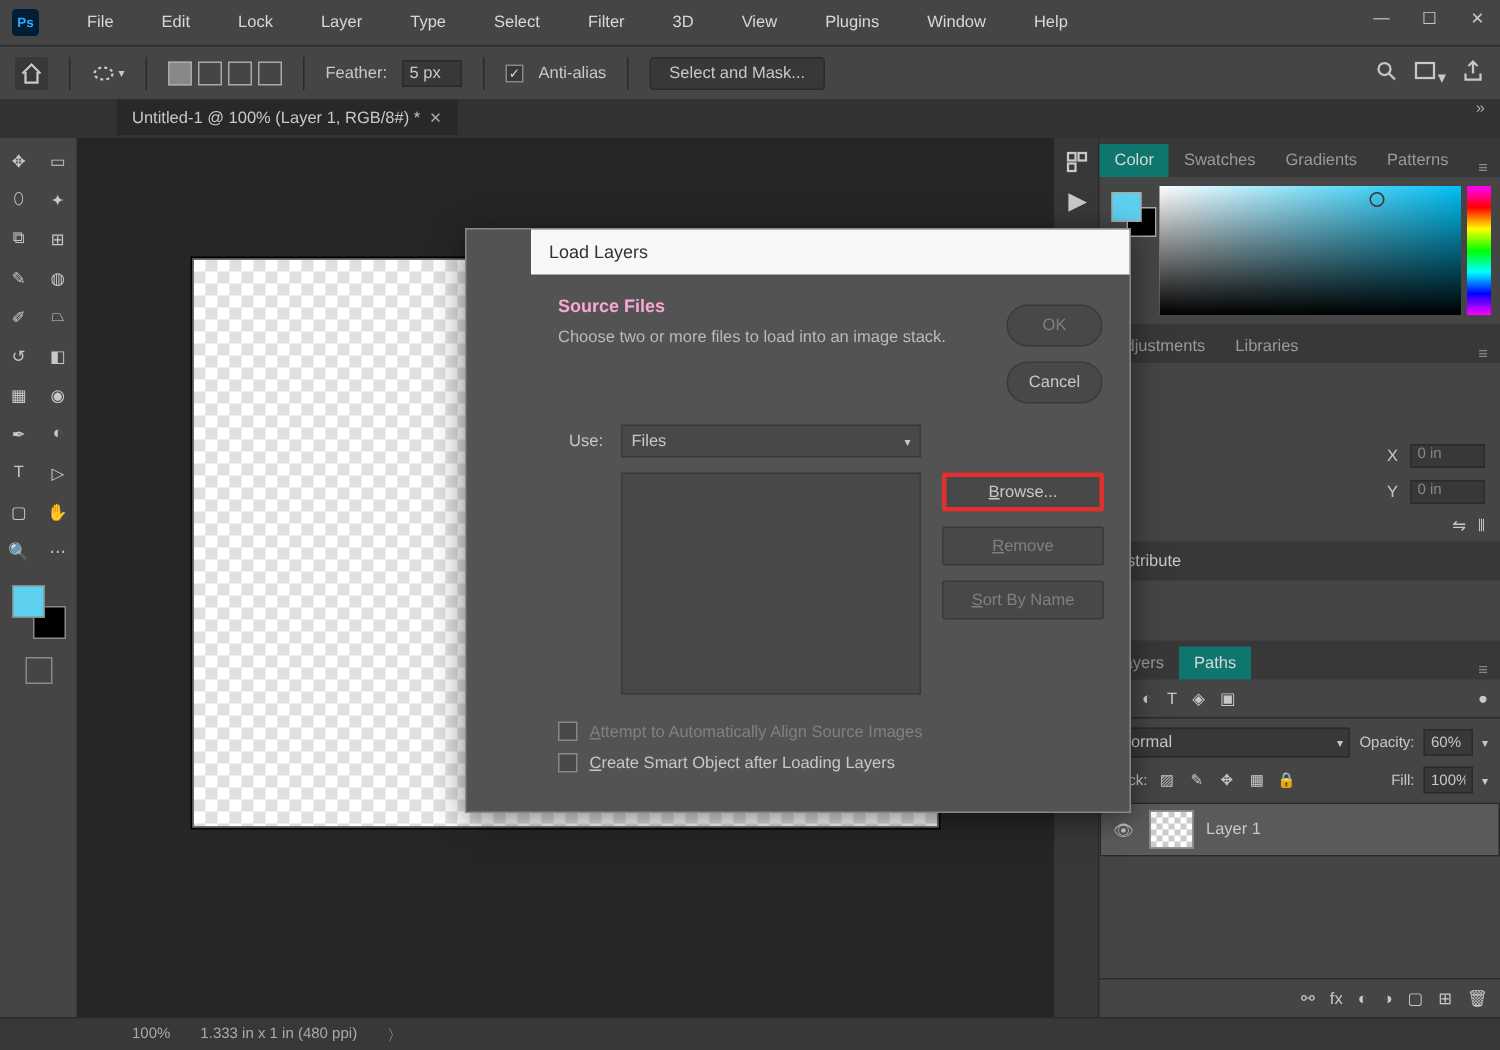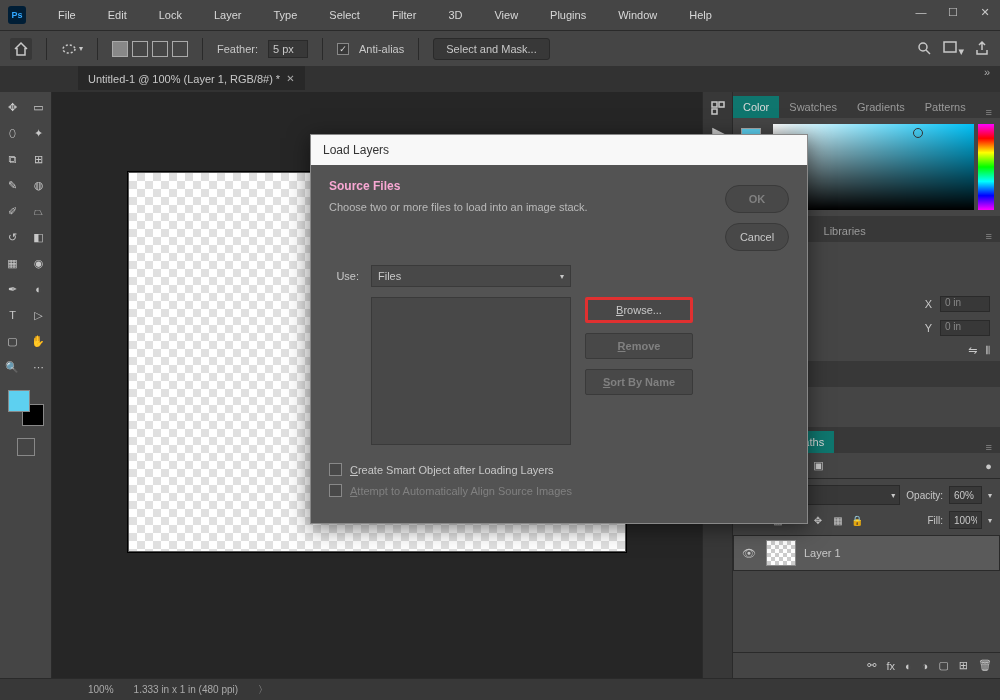--- a/index.html
+++ b/index.html
@@ -79,33 +79,33 @@
 .lock-icon { width: 14px; height: 14px; display: flex; align-items: center; justify-content: center; }
 .layer-item { display: flex; align-items: center; gap: 8px; padding: 4px 8px; background: #5a5a5a; border: 1px solid #2a2a2a; }
 .eye-icon { width: 16px; }
 .layer-thumb { width: 30px; height: 26px; background: repeating-conic-gradient(#ccc 0 25%, #fff 0 50%) 0 0/8px 8px; border: 1px solid #888; }
 
 
 .status-bar { position: absolute; bottom: 0; left: 0; right: 0; height: 22px; background: #383838; display: flex; align-items: center; padding: 0 10px; gap: 20px; font-size: 10px; border-top: 1px solid #2a2a2a; color: #aaa; }
 .status-left { margin-left: 78px; }
 
 
-.dialog { position: absolute; left: 310px; top: 134px; width: 498px; background: #535353; border: 1px solid #888; box-shadow: 0 4px 20px rgba(0,0,0,0.5); z-index: 100; }
+.dialog { position: absolute; left: 310px; top: 152px; width: 444px; background: #535353; border: 1px solid #888; box-shadow: 0 4px 20px rgba(0,0,0,0.5); z-index: 100; padding-left: 43px; }
 .dialog-title { height: 30px; background: #f8f8f8; color: #333; display: flex; align-items: center; padding: 0 12px; font-size: 12px; }
 .dialog-body { padding: 14px 18px; display: flex; gap: 20px; }
 .dialog-left { flex: 1; }
 .dialog-section-title { color: #f9a8d4; font-size: 12px; margin-bottom: 8px; font-weight: bold; }
 .dialog-desc { color: #bababa; font-size: 11px; margin-bottom: 24px; }
 .dialog-field { display: flex; align-items: center; gap: 12px; margin-bottom: 10px; }
 .dialog-label { width: 30px; text-align: right; color: #c8c8c8; font-size: 11px; }
 .dialog-select { width: 200px; height: 22px; background: #484848; border: 1px solid #3a3a3a; color: #c8c8c8; padding: 0 6px; font-size: 11px; display: flex; align-items: center; justify-content: space-between; }
 .file-list { width: 200px; height: 148px; background: #484848; border: 1px solid #3a3a3a; margin-left: 42px; }
 .dialog-btns { display: flex; flex-direction: column; gap: 10px; width: 108px; }
 .dlg-btn { height: 28px; background: #484848; border: 1px solid #3a3a3a; border-radius: 14px; color: #c8c8c8; font-size: 11px; display: flex; align-items: center; justify-content: center; cursor: pointer; }
-.dlg-btn.disabled { color: #808080; font-weight: bold; }
+.dlg-btn.disabled { color: #808080; }
 .dlg-btn.rect { border-radius: 2px; height: 26px; }
 .dlg-btn.highlight { border: 3px solid #e03030; }
 .dialog-checks { padding: 4px 18px 18px; }
 .dlg-check-row { display: flex; align-items: center; gap: 8px; margin-bottom: 8px; font-size: 11px; }
 .dlg-check-row.disabled { color: #808080; }
 .dlg-checkbox { width: 13px; height: 13px; border: 1px solid #888; background: #484848; }
 .dialog-right-btns { position: absolute; right: 18px; top: 50px; display: flex; flex-direction: column; gap: 10px; width: 64px;}
 .underline { text-decoration: underline; }
 
 svg { width: 16px; height: 16px; }
@@ -382,22 +382,22 @@
               <span class="underline">B</span>
               <span>rowse...</span>
             </div>
           <div class="dlg-btn rect disabled"><span class="underline">R</span>emove</div>
           <div class="dlg-btn rect disabled"><span class="underline">S</span>ort By Name</div>
         </div>
       </div>
     </div>
   </div>
   <div class="dialog-checks">
+    <div class="dlg-check-row disabled">
+      <div class="dlg-checkbox"></div>
+      <span><span class="underline">A</span>ttempt to Automatically Align Source Images</span>
+    </div>
     <div class="dlg-check-row">
       <div class="dlg-checkbox"></div>
       <span><span class="underline">C</span>reate Smart Object after Loading Layers</span>
     </div>
-    <div class="dlg-check-row disabled">
-      <div class="dlg-checkbox"></div>
-      <span><span class="underline">A</span>ttempt to Automatically Align Source Images</span>
-    </div>
   </div>
 </div>
 
 </body></html>

